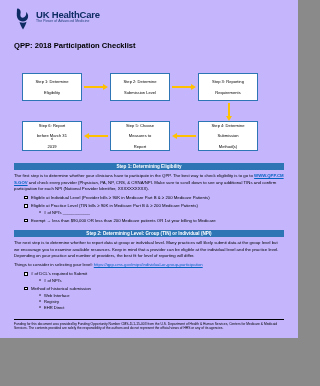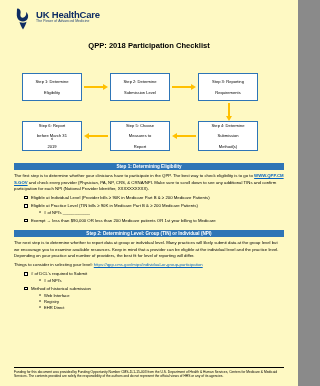--- a/index.html
+++ b/index.html
@@ -6,22 +6,22 @@
     margin: 0;
     padding: 0;
     background: #8a8a8a;
   }
   body {
     font-family: "Liberation Sans", sans-serif;
   }
   .page {
     position: relative;
     width: 298px;
-    height: 386px;
-    background: #fef9c3;
+    height: 338px;
+    background: #c4b5fd;
     overflow: hidden;
     box-sizing: border-box;
   }
   .sheet {
     position: absolute;
     left: 14px;
     top: 8px;
     width: 270px;
     height: 370px;
   }
@@ -52,21 +52,21 @@
   }
   .logo-title .uk { color: #0e2c63; }
   .logo-sub {
     font-size: 3.4px;
     color: #1b3c76;
     letter-spacing: 0.1px;
     margin-top: 0.5px;
   }
 
   .doc-title {
-    text-align: center;
+    text-align: left;
     font-size: 7.6px;
     font-weight: bold;
     color: #000;
     margin-top: 7px;
     margin-bottom: 21px;
   }
 
   
   .flow {
     position: relative;

